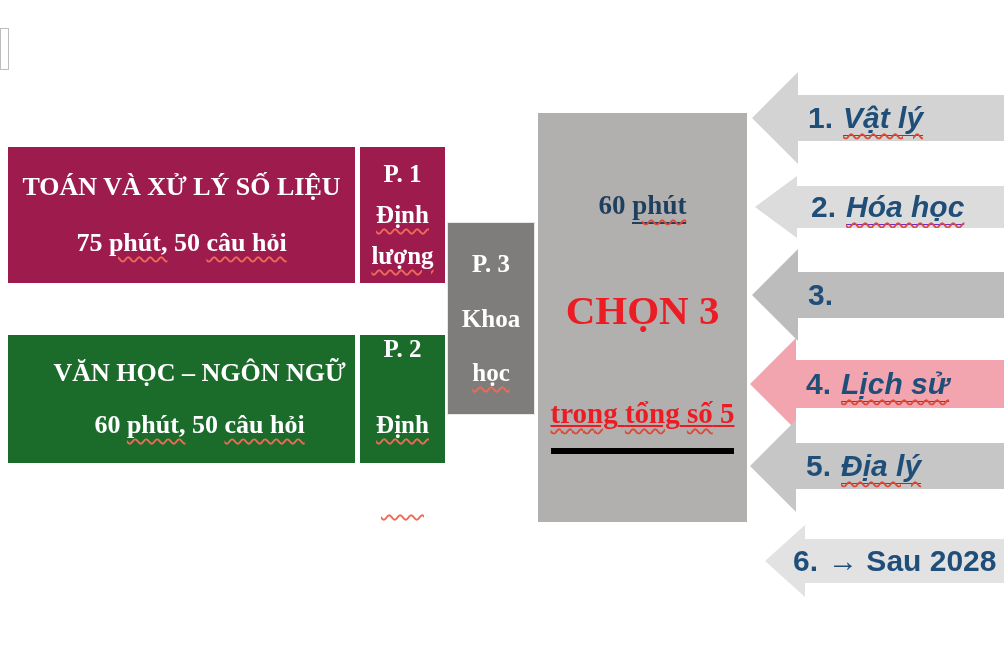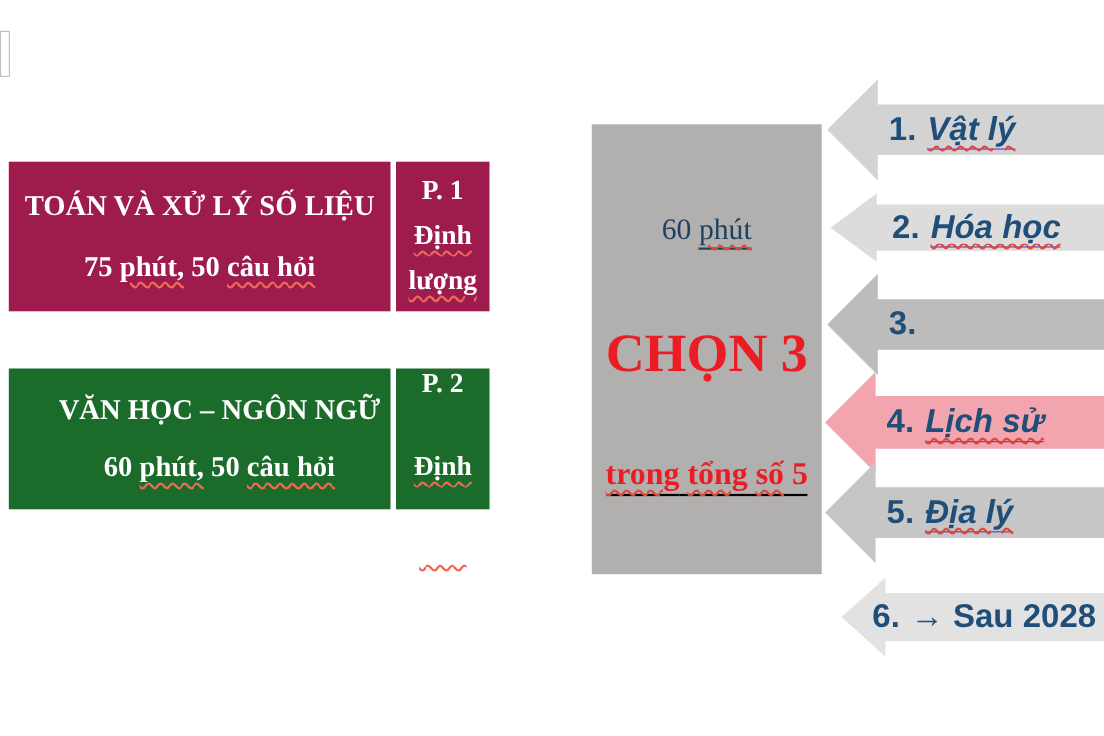--- a/index.html
+++ b/index.html
@@ -15,32 +15,32 @@
   }
   .quant-main { left:8px;  top:147px; width:347px; height:136px; font-size:26px; }
   .quant-part { left:360px; top:147px; width:85px;  height:136px; font-size:25px; }
   .qual-main  { left:8px;  top:335px; width:347px; height:128px; font-size:26px;padding-left:36px; }
   .qual-part  { left:360px; top:335px; width:85px;  height:128px; font-size:25px;gap:48px; }
   .connector  { left:447px; top:222px; width:88px;  height:193px; font-size:25px;
                 border:1px solid #e8e8e8; }
   .science    { left:538px; top:113px; width:209px; height:409px;
                 padding:14px 0 6px 0; }
   .science .sci-title    { color:#1F3F5F; font-size:37px; letter-spacing:1px; font-weight:bold; }
-  .science .sci-duration { color:#1F3F5F; font-size:27px; font-weight:normal; }
-  .science .sci-choose   { color:#EC1C24; font-size:49px; font-weight:bold; }
+  .science .sci-duration { color:#1F3F5F; font-size:27px; font-weight:bold; }
+  .science .sci-choose   { color:#EC1C24; font-size:41px; font-weight:bold; }
   .science .sci-total    { color:#EC1C24; font-size:29px; font-weight:bold; }
   
   .sq {
     text-decoration-line:underline; text-decoration-style:wavy;
     text-decoration-color:#d94a38; text-decoration-thickness:1.5px;
     text-underline-offset:5px;
   }
   .sq-light { text-decoration-color:#ef6a55; }
   .u-navy { border-bottom:2px solid #1F3F5F; padding-bottom:1px; display:inline-block; }
-  .u-red  { border-bottom:2px solid #000000; padding-bottom:1px; display:inline-block; }
+  .u-red  { border-bottom:6px solid #000000; padding-bottom:18px; display:inline-block;text-decoration:underline; }
   
   .arrow {
     position:absolute; display:flex; align-items:center; box-sizing:border-box;
     font-family:"Liberation Sans", sans-serif; font-weight:700;
     font-size:30px; color:#1F4E79; padding-left:56px;
     clip-path:polygon(0 50%, var(--hw) 0, var(--hw) var(--bt), 100% var(--bt),
                       100% var(--bb), var(--hw) var(--bb), var(--hw) 100%);
   }
   .a1 { left:752px; top:72px;  width:252px; height:92px; --hw:46px; --bt:23px; --bb:69px; }
   .a2 { left:755px; top:176px; width:249px; height:62px; --hw:42px; --bt:10px; --bb:52px; }
@@ -77,20 +77,25 @@
   <div class="box qual-main" style="background-color: rgb(27, 107, 43);">
     <div>VĂN HỌC – NGÔN NGỮ</div>
     <div><span>60 </span><span class="sq sq-light">phút,</span><span> 50 </span><span class="sq sq-light">câu hỏi</span></div>
   </div>
   <div class="box qual-part" style="background-color: rgb(27, 107, 43);">
     <span>P. 2</span>
     <span class="sq sq-light">Định</span>
     <span class="sq sq-light">tính</span>
   </div>
 
+  <div class="box connector" style="background-color: rgb(127, 124, 124);">
+    <span>P. 3</span>
+    <span>Khoa</span>
+    <span class="sq sq-light">học</span>
+  </div>
 
   <div class="box science" style="background-color: rgb(178, 175, 175);">
     <div class="sci-duration"><span>60 </span><span class="u-navy sq">phút</span></div>
     <div class="sci-choose">CHỌN 3</div>
     <div class="sci-total u-red"><span class="sq">trong</span><span> </span><span class="sq">tổng</span><span> </span><span class="sq">số</span><span> 5</span></div>
   </div>
 
   <div class="arrow a1" style="background-color: rgb(211, 211, 211);">
     <span class="num">1.</span>
     <span class="lbl-u"><span class="sq">Vật lý</span></span>

